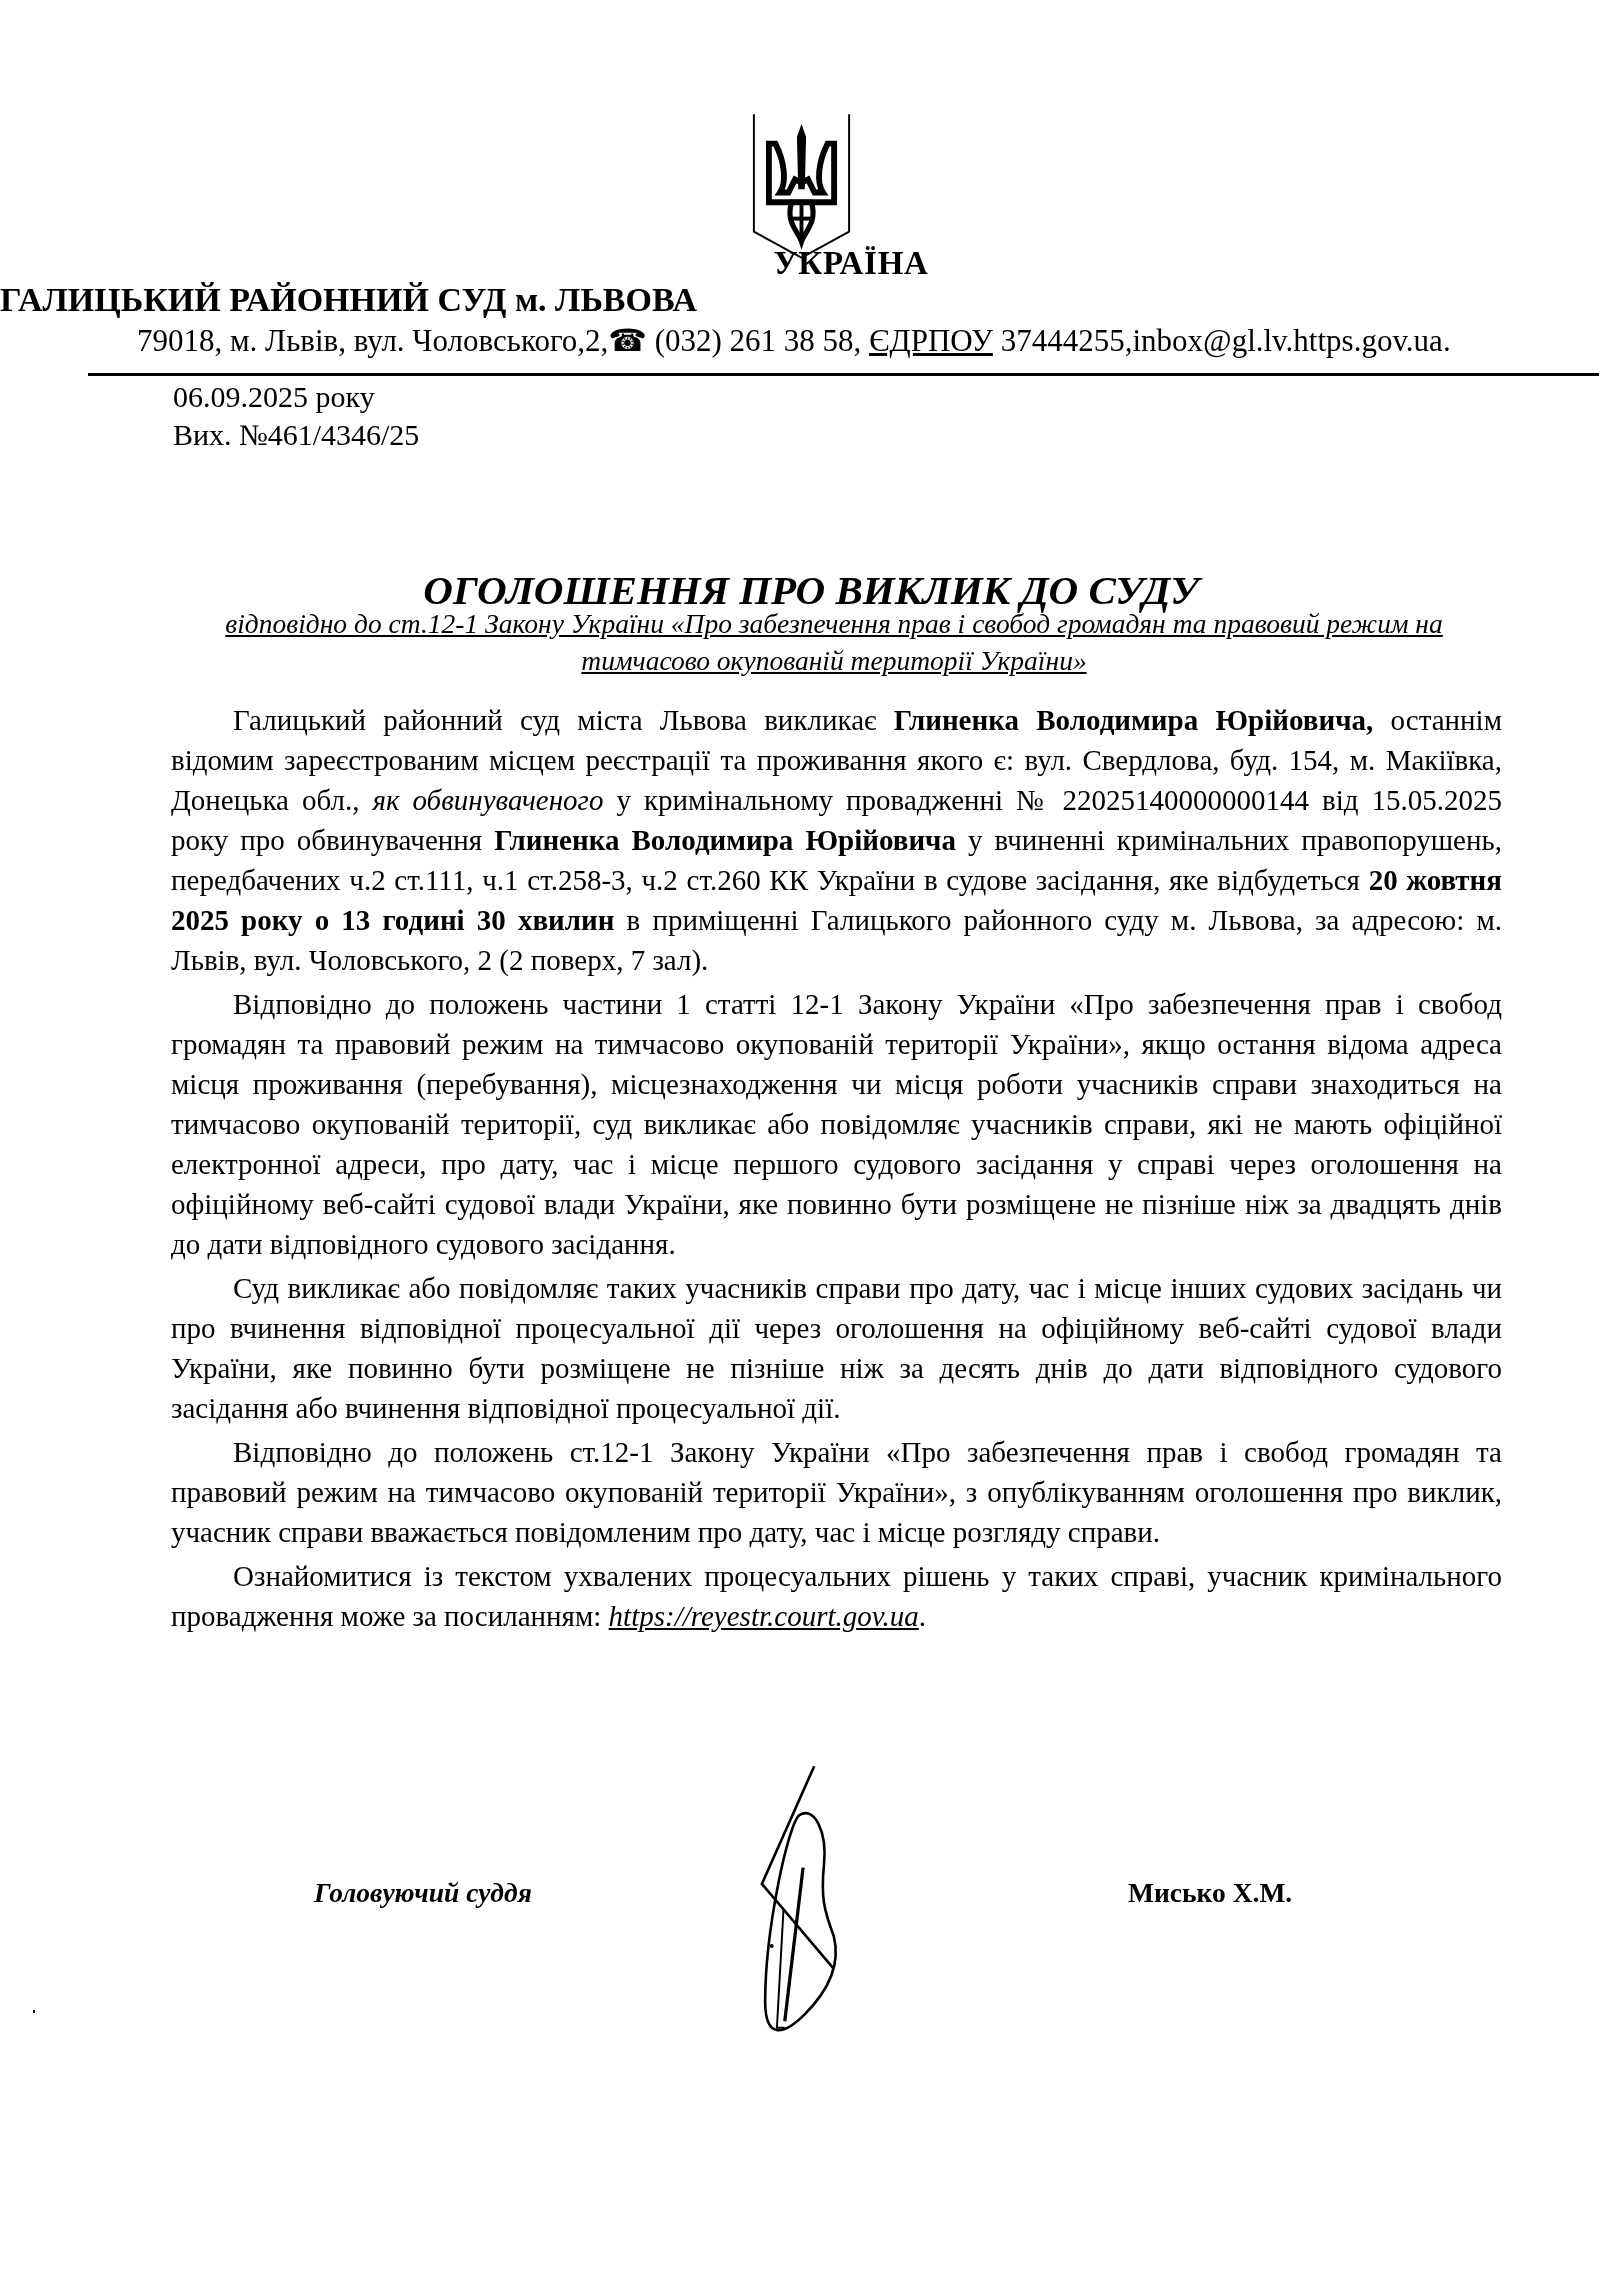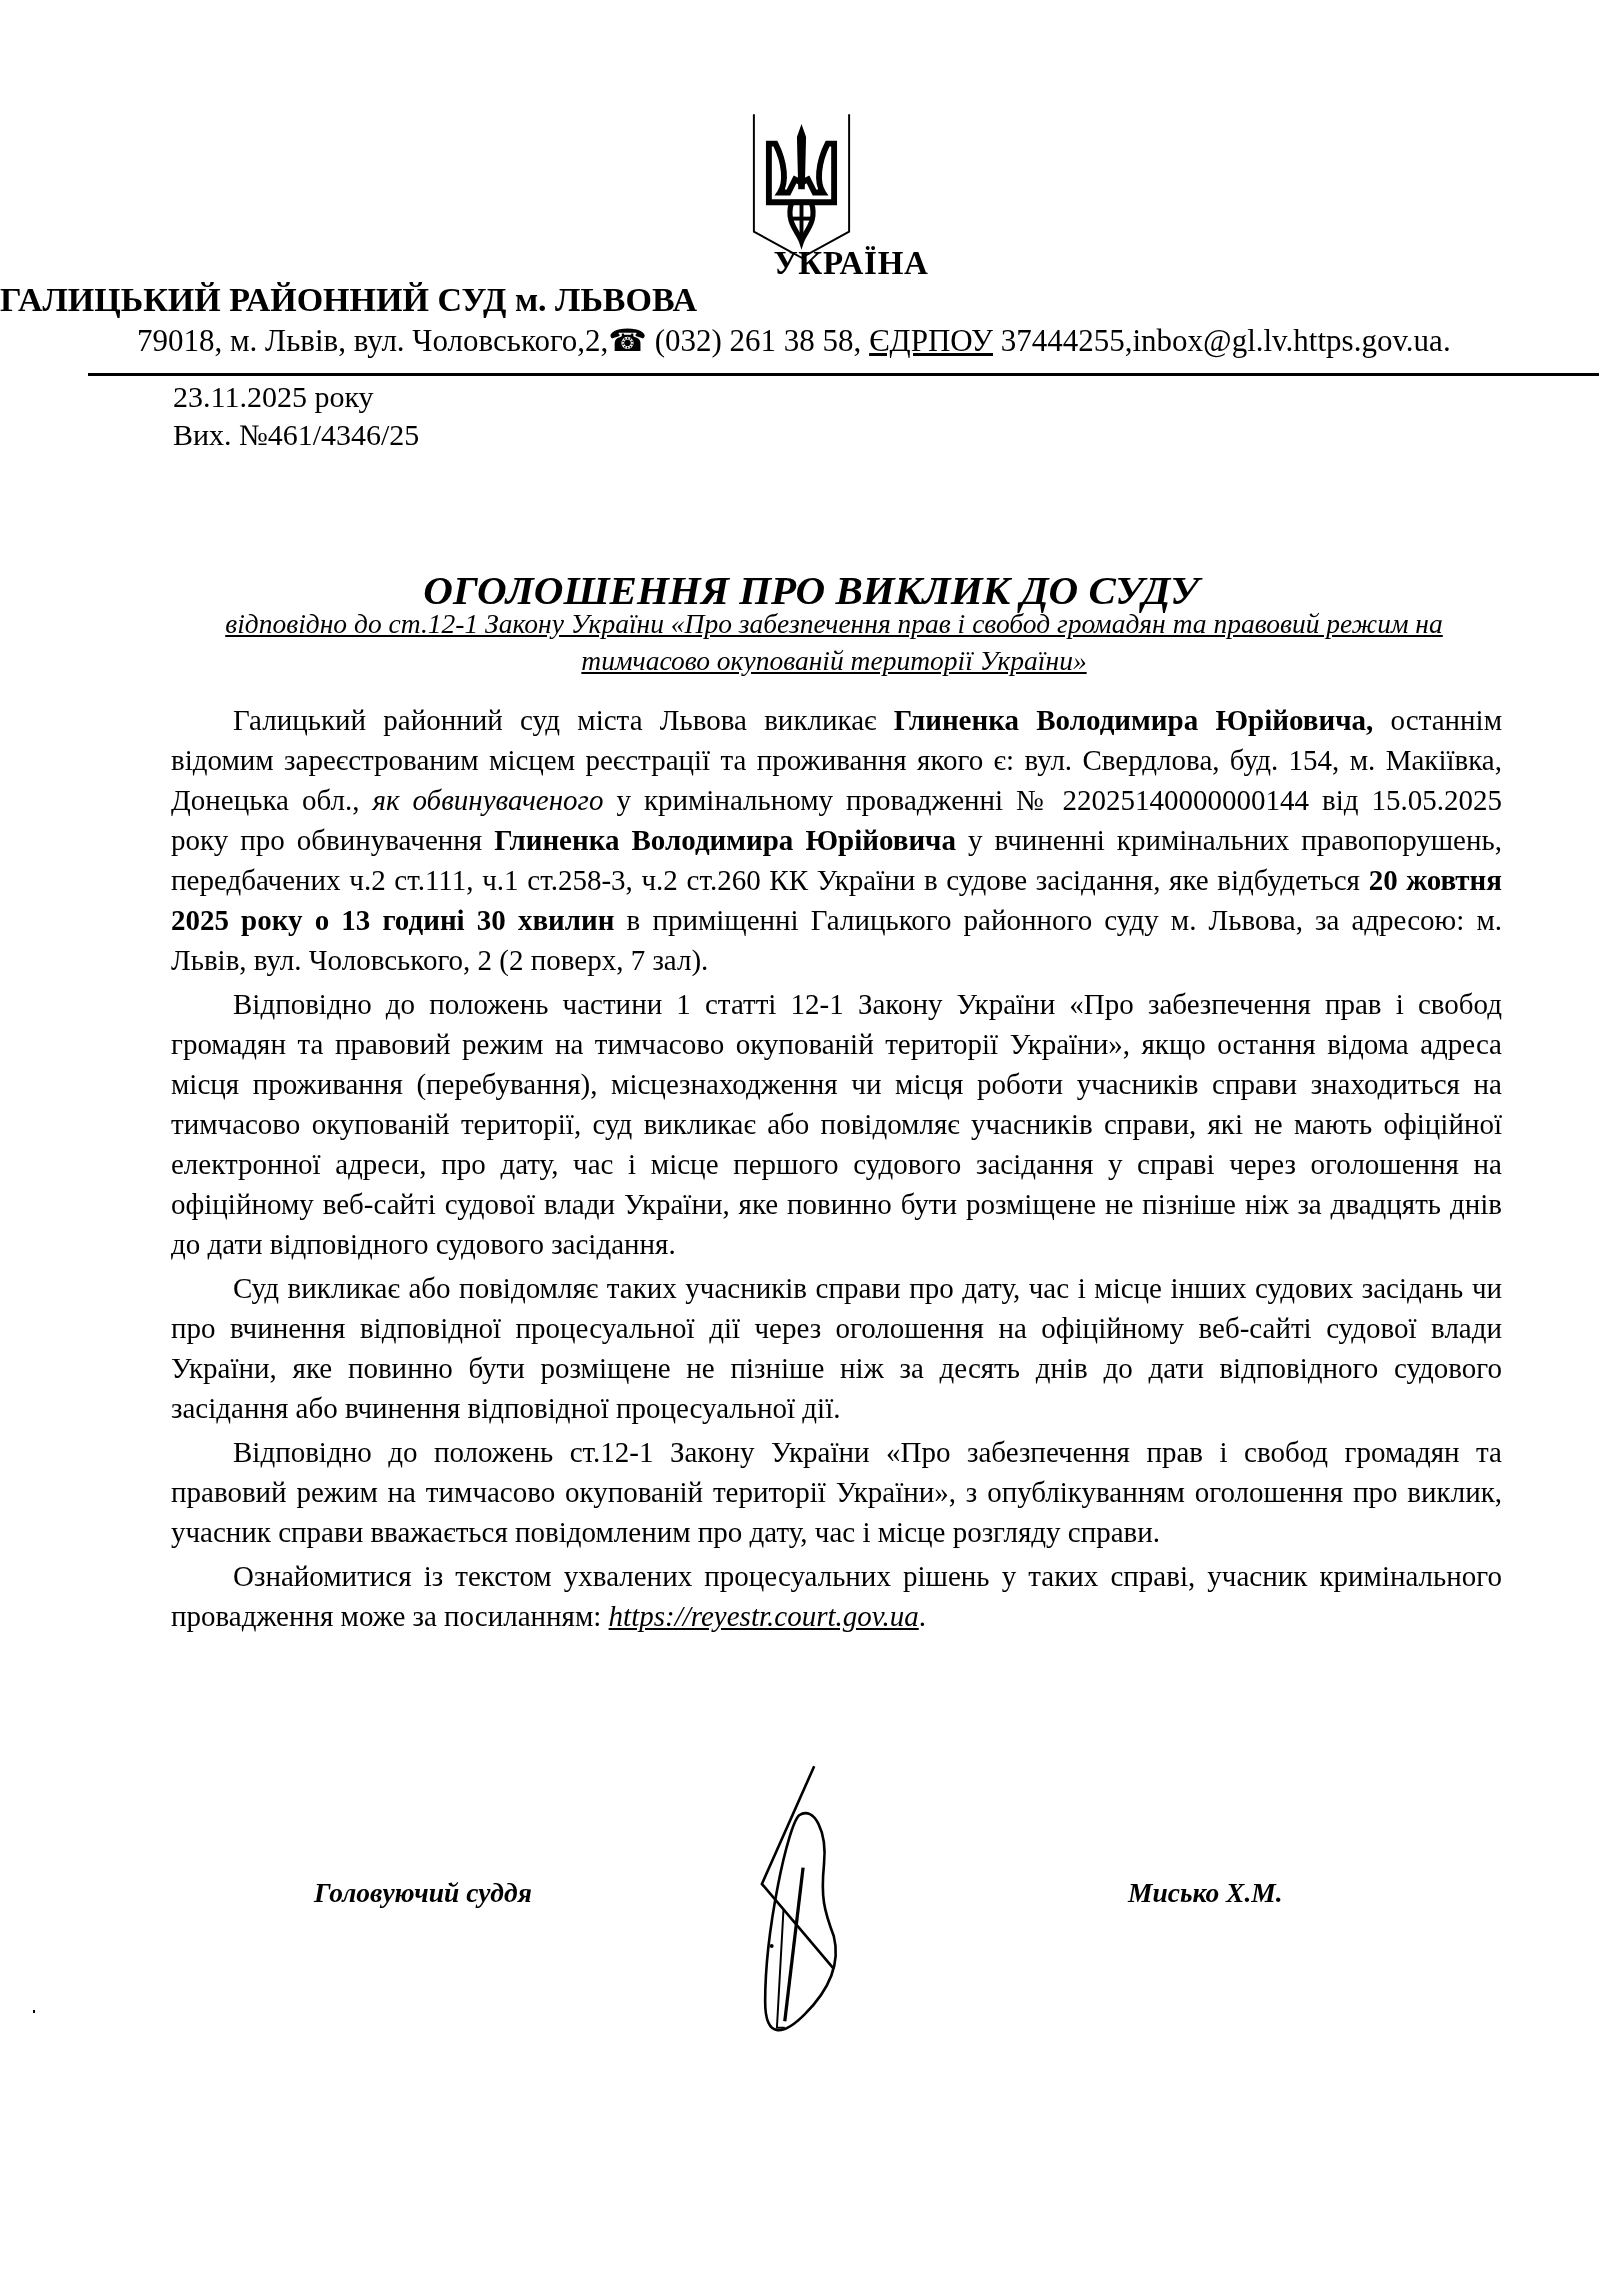--- a/index.html
+++ b/index.html
@@ -42,21 +42,21 @@
   }
   .body-text p { margin: 0; text-indent: 62px; }
   .body-text p + p { margin-top: 4px; }
   .body-text b { font-weight: bold; }
   .body-text i { font-style: italic; }
   .body-text a { color: #000; text-decoration: underline; font-style: italic; }
   .sig-role {
     left: 314px; top: 1877px; font-style: italic; font-weight: bold; font-size: 27.5px;
   }
   .sig-name {
-    left: 1128px; top: 1877px; font-style: italic; font-weight: bold; font-size: 27.5px;
+    left: 1128px; top: 1877px; font-weight: bold; font-size: 27.5px;
   }
   .signature { left: 654px; top: 1753px; width: 340px; height: 288px; }
   .speck { left: 33px; top: 2010px; width: 2px; height: 2.6px; background: #000; }
 </style>
 </head>
 <body>
 
 <svg class="abs coat" viewBox="0 0 170 230">
   <path d="M12 5 L12 185 L85 225 L158 185 L158 5" fill="none" stroke="#000" stroke-width="3"></path>
   <path d="M85 20 L78 40 L80 120 L90 120 L92 40 Z" fill="#000"></path>
@@ -72,21 +72,21 @@
 <div class="abs h-address">
   <span>79018,  м. Львів,  вул. Чоловського,2,</span><span>☎</span>
   <span>(032) 261 38 58,</span>
   <span class="edrpou">ЄДРПОУ</span>
   <span>37444255,</span><span>inbox@gl.lv.https.gov.ua.</span>
 </div>
 
 <div class="abs rule"></div>
 
 <div class="abs meta">
-  <div>23.11.2025 року</div>
+  <div>06.09.2025 року</div>
   <div>Вих. №461/4346/25</div>
 </div>
 
 <div class="abs title">ОГОЛОШЕННЯ ПРО ВИКЛИК ДО СУДУ</div>
 <div class="abs subtitle">відповідно до ст.12-1 Закону України «Про забезпечення прав і свобод громадян та правовий режим на тимчасово окупованій території України»</div>
 
 <div class="abs body-text">
   <p><span>Галицький районний суд міста Львова викликає </span><b>Глиненка Володимира Юрійовича,</b><span> останнім відомим зареєстрованим місцем реєстрації  та проживання якого є: вул. Свердлова, буд. 154, м. Макіївка, Донецька обл.,  </span><i>як обвинуваченого</i><span> у кримінальному провадженні № 22025140000000144 від 15.05.2025 року про обвинувачення </span><b>Глиненка Володимира Юрійовича</b><span> у вчиненні кримінальних правопорушень,  передбачених  ч.2 ст.111, ч.1 ст.258-3, ч.2 ст.260  КК України в судове засідання, яке відбудеться </span><b>20 жовтня 2025 року о 13 годині 30 хвилин</b><span> в приміщенні Галицького районного суду м. Львова, за адресою: м. Львів, вул. Чоловського, 2 (2 поверх, 7 зал).</span></p>
   <p>Відповідно до положень частини 1 статті 12-1 Закону України «Про забезпечення прав і свобод громадян та правовий режим на тимчасово окупованій території України», якщо остання відома адреса місця проживання (перебування), місцезнаходження чи місця роботи учасників справи знаходиться на тимчасово окупованій території, суд викликає або повідомляє учасників справи, які не мають офіційної електронної адреси, про дату, час і місце першого судового засідання у справі через оголошення на офіційному веб-сайті судової влади України, яке повинно бути розміщене не пізніше ніж за двадцять днів до дати відповідного судового засідання.</p>
   <p>Суд викликає або повідомляє таких учасників справи про дату, час і місце інших судових засідань чи про вчинення відповідної процесуальної дії через оголошення на офіційному веб-сайті судової влади України, яке повинно бути розміщене не пізніше ніж за десять днів до дати відповідного судового засідання або вчинення відповідної процесуальної дії.</p>

